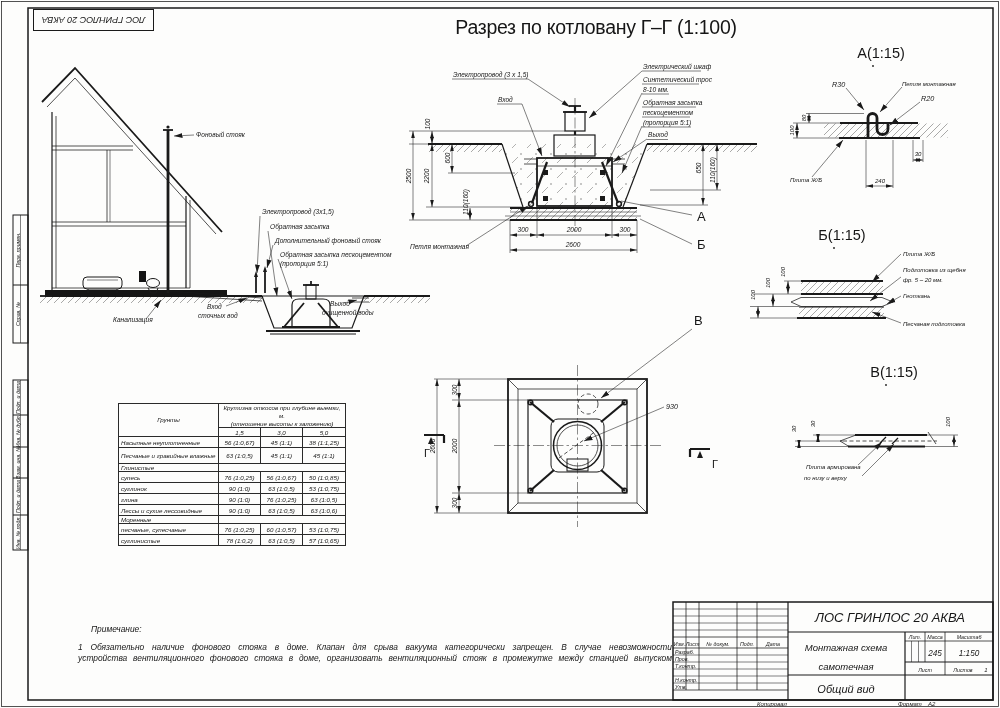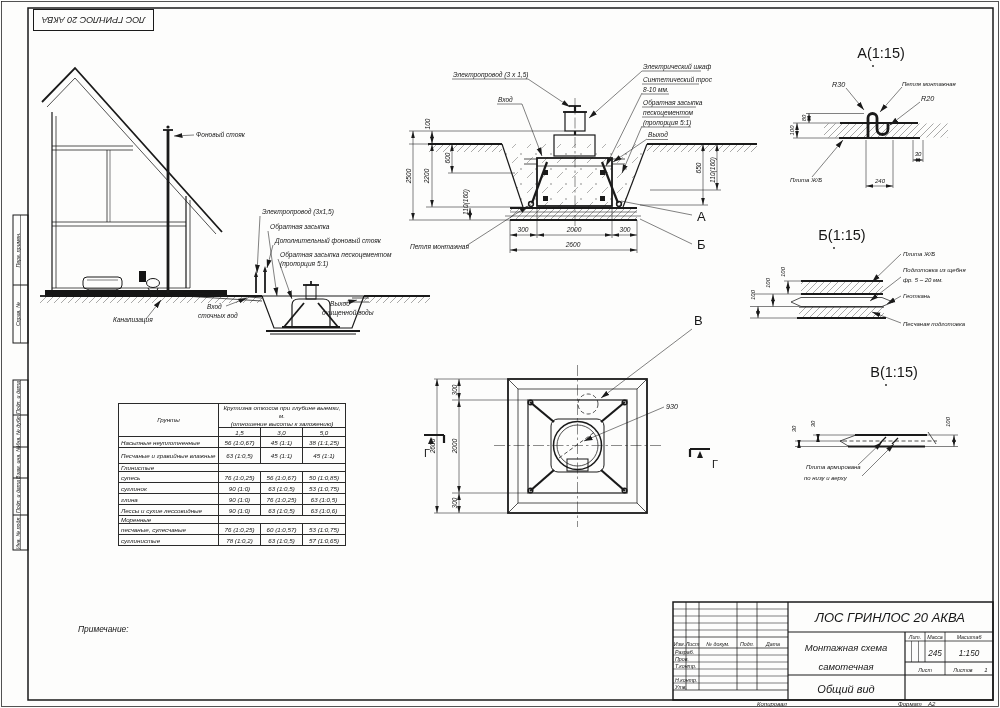--- a/index.html
+++ b/index.html
@@ -22,21 +22,21 @@
   .f5{font-size:5.3px}.f6{font-size:6px}.f65{font-size:6.6px}.f7{font-size:7.2px}
   .f8{font-size:8.2px}.f9{font-size:9.5px}.f11{font-size:11px}.f13{font-size:13px}.f14{font-size:14.5px}
   .mid{text-anchor:middle}
   .noi{font-style:normal}
   .abs{position:absolute;}
   #main-title{left:420px;top:16px;width:352px;text-align:center;font-size:19.5px;letter-spacing:-.3px;}
   #top-stamp{left:33px;top:9px;width:119px;height:20px;border:1.2px solid #1a1a1a;
              transform:rotate(180deg);display:flex;align-items:center;justify-content:center;
              font-size:9px;font-style:italic;}
   #notes{left:78px;top:624px;width:594px;font-style:italic;}
-  #notes .nt{font-size:8.4px;margin-bottom:8px;}
+  #notes .nt{font-size:8.4px;margin-bottom:8px;margin-left:13px;}
   #notes .nl{font-size:8.4px;line-height:11px;text-align:justify;text-align-last:justify;}
   #notes .nl.last{text-align-last:left;}
   #slope-table{left:118px;top:403px;width:227px;border-collapse:collapse;table-layout:fixed;
                font-size:6.2px;font-style:italic;}
   #slope-table td{border:.8px solid #2a2a2a;padding:0 2px;overflow:hidden;white-space:nowrap;}
   #slope-table td.val{text-align:center;}
   #slope-table td.hd{text-align:center;white-space:normal;line-height:1.25;}
   #slope-table tr.r11 td{height:10px;} #slope-table tr.r16 td{height:15px;}
   #slope-table tr.r8 td{height:7px;}
 </style>
@@ -464,20 +464,21 @@
     <text x="757" y="705.8" class="f6">Копировал</text>
     <text x="898" y="705.8" class="f6">Формат</text>
     <text x="928" y="705.8" class="f6">А2</text>
   </g>
 </svg>
 
 <div id="top-stamp" class="abs">
   <span>ЛОС ГРИНЛОС 20 АКВА</span>
 </div>
 
+<div id="main-title" class="abs">Разрез по котловану Г–Г (1:100)</div>
 
 <table id="slope-table" class="abs">
   <colgroup>
         <col style="width:100px">
         <col style="width:42px">
         <col style="width:42px">
         <col style="width:43px">
       </colgroup>
   <tbody>
         <tr>
@@ -546,15 +547,17 @@
           <td>суглинистые</td>
           <td class="val">78 (1:0,2)</td>
           <td class="val">63 (1:0,5)</td>
           <td class="val">57 (1:0,65)</td>
         </tr>
 </tbody>
     </table>
 
 <div id="notes" class="abs">
   <div class="nt">Примечание:</div>
+  <div class="nl">1 Обязательно наличие фонового стояка в доме. Клапан для срыва вакуума категорически запрещен. В случае невозможности</div>
+  <div class="nl">устройства вентиляционного фонового стояка в доме, организовать вентиляционный стояк в промежутке между станцией выпуском</div>
 </div>
 
 </div>
 
 </body></html>

